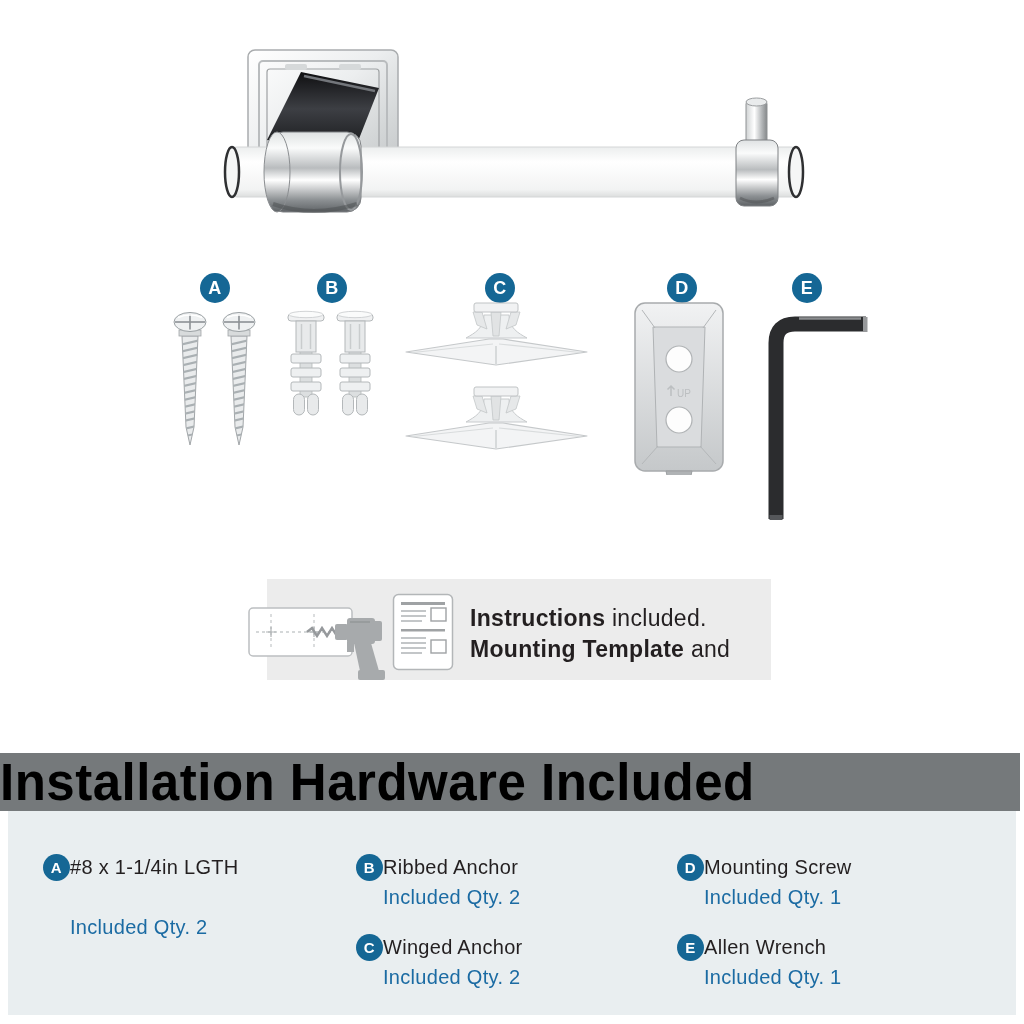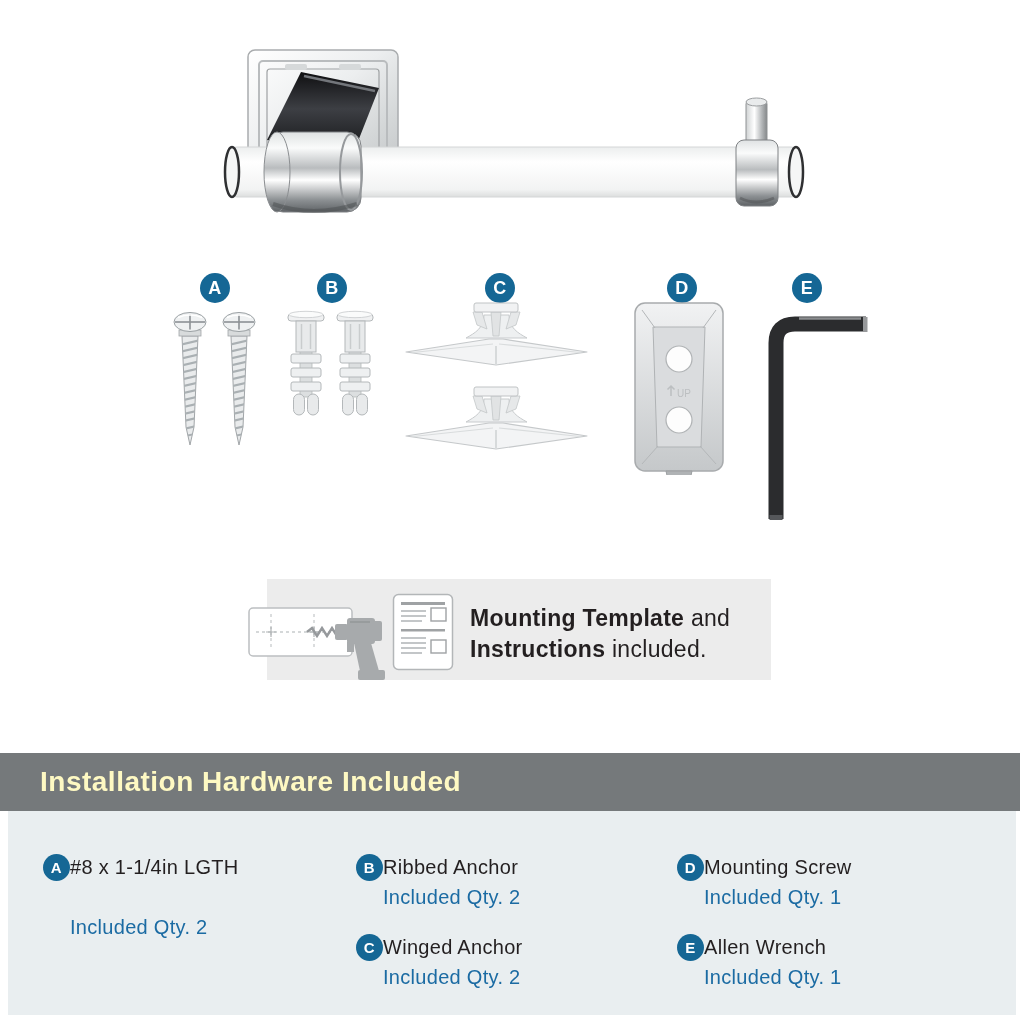--- a/index.html
+++ b/index.html
@@ -12,21 +12,21 @@
   .abs{position:absolute;}
   .badge{position:absolute;width:30px;height:30px;border-radius:50%;
     background:var(--badge-blue);color:#fff;font-weight:bold;font-size:18px;
     display:flex;align-items:center;justify-content:center;letter-spacing:.5px;}
   .badge.sm{width:27px;height:27px;font-size:15px;}
   #mount-box{position:absolute;left:267px;top:579px;width:504px;height:101px;background:var(--box-bg);}
   #mount-note{position:absolute;left:470px;top:603px;font-size:23px;line-height:31px;color:var(--text-dark);letter-spacing:.3px;}
   #mount-note b{font-weight:bold;}
   #band{position:absolute;left:0;top:753px;width:1020px;height:58px;background:var(--band-gray);
     display:flex;align-items:center;}
-  #band .title{color:#fef9c3;font-size:28px;font-weight:bold;letter-spacing:.5px;margin-left:40px;}
+  #band .title{color:#000000;font-size:51px;font-weight:bold;letter-spacing:.5px;}
   #panel{position:absolute;left:8px;top:811px;width:1008px;height:204px;background:var(--panel-bg);}
   .item{position:absolute;display:flex;}
   .item .txt{font-size:20px;line-height:30px;font-weight:normal;color:var(--text-dark);letter-spacing:.3px;}
   .item .qty{color:var(--qty-blue);}
   .item .badge.sm{position:relative;flex:0 0 auto;top:2px;}
   svg{display:block;}
 </style>
 </head>
 <body>
 
@@ -236,22 +236,22 @@
     <rect x="39" y="15" width="15" height="13" fill="#ffffff" stroke="#9fa2a4" stroke-width="1.4"></rect>
     <rect x="9" y="36" width="44" height="2.5" fill="#9fa2a4"></rect>
     <rect x="9" y="44" width="25" height="2" fill="#c3c6c8"></rect>
     <rect x="9" y="49" width="25" height="2" fill="#c3c6c8"></rect>
     <rect x="9" y="54" width="25" height="2" fill="#c3c6c8"></rect>
     <rect x="9" y="59" width="21" height="2" fill="#c3c6c8"></rect>
     <rect x="39" y="47" width="15" height="13" fill="#ffffff" stroke="#9fa2a4" stroke-width="1.4"></rect>
   </svg>
 
   <div id="mount-note">
+    <div><b>Instructions</b><span> included.</span></div>
     <div><b>Mounting Template</b><span> and</span></div>
-    <div><b>Instructions</b><span> included.</span></div>
   </div>
 
   <div id="band">
     <span class="title">Installation Hardware Included</span>
   </div>
 
   <div id="panel">
 
     <div class="item" style="left:35px;top:41px">
       <span class="badge sm">A</span>

